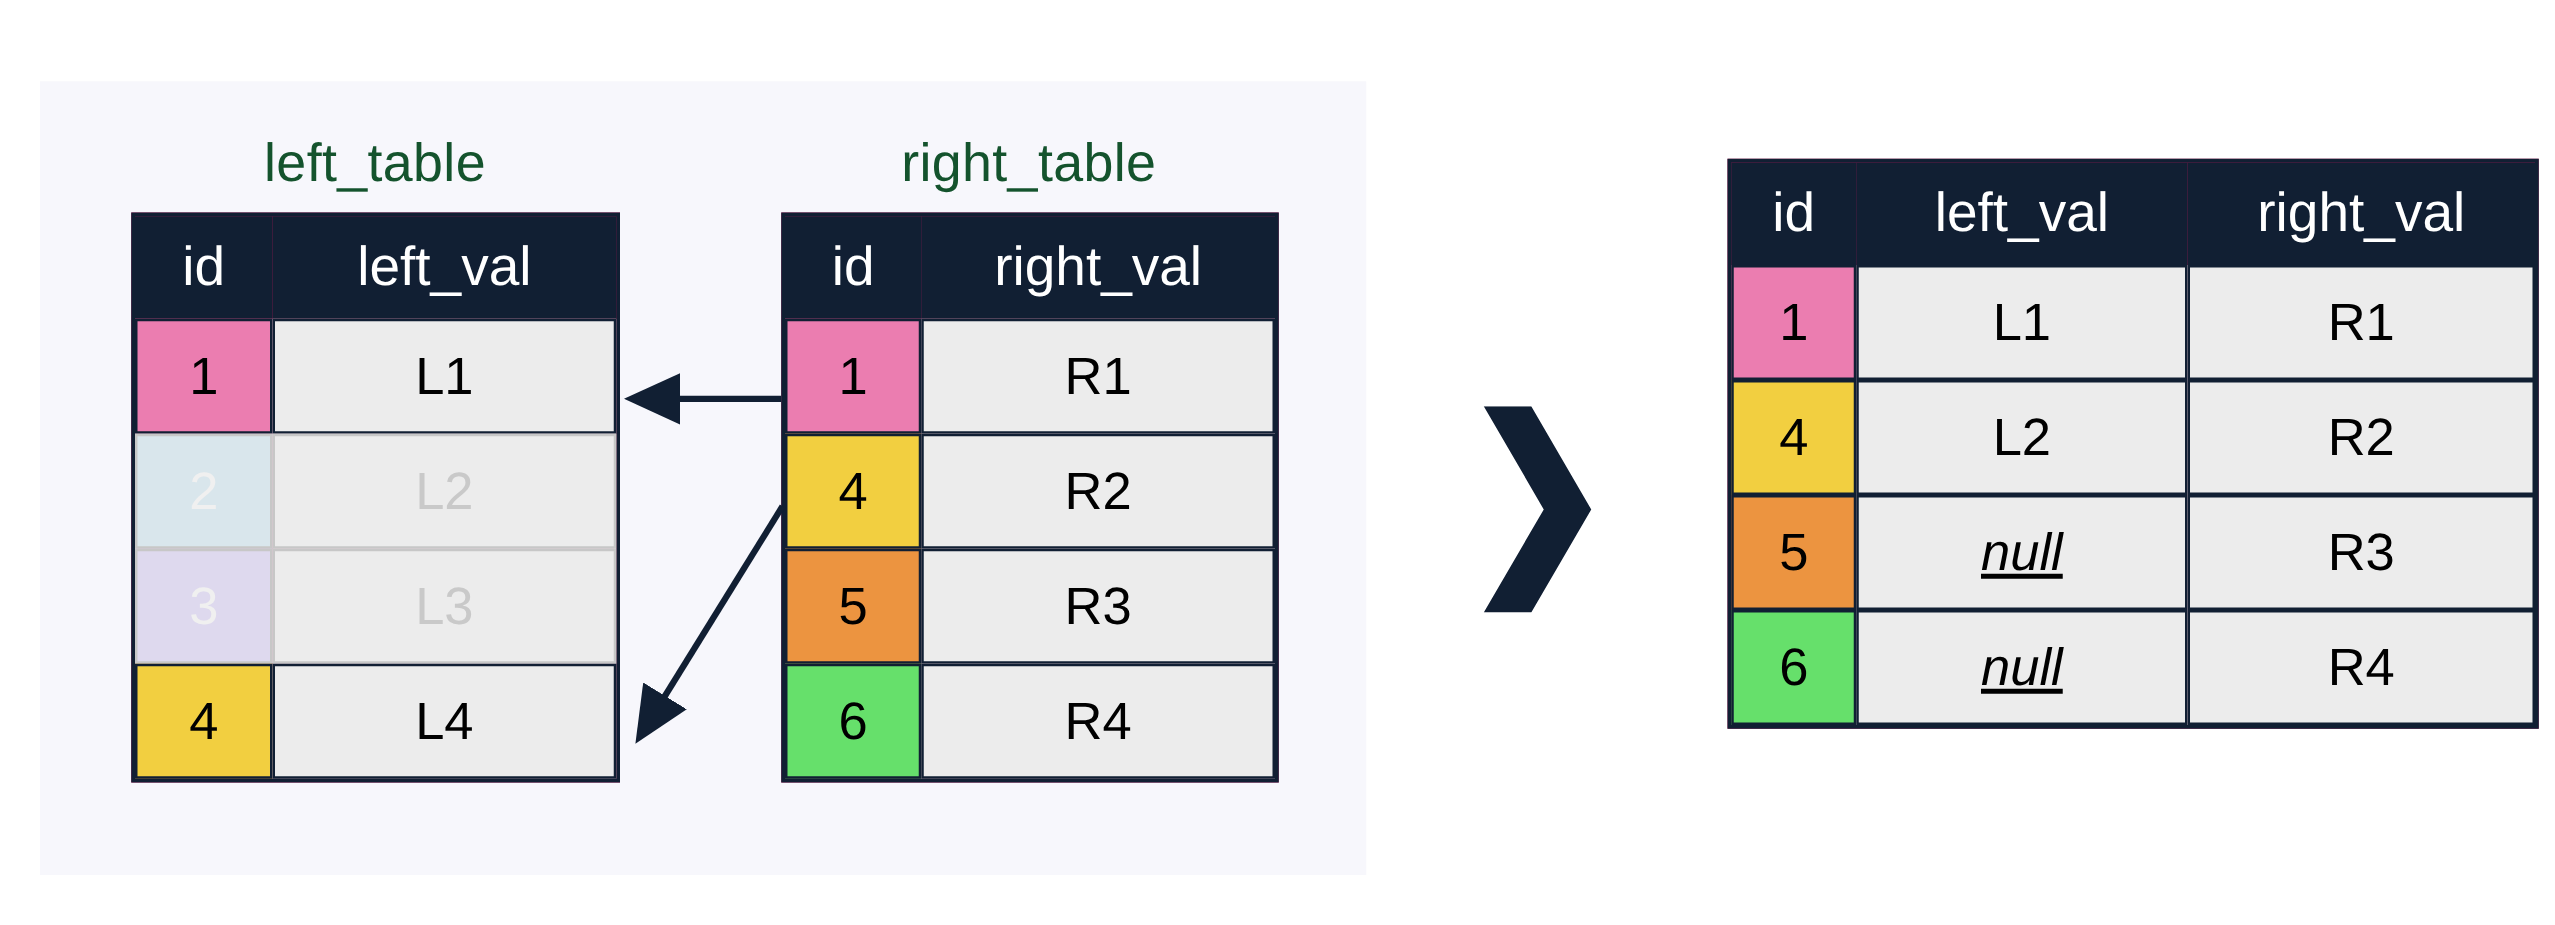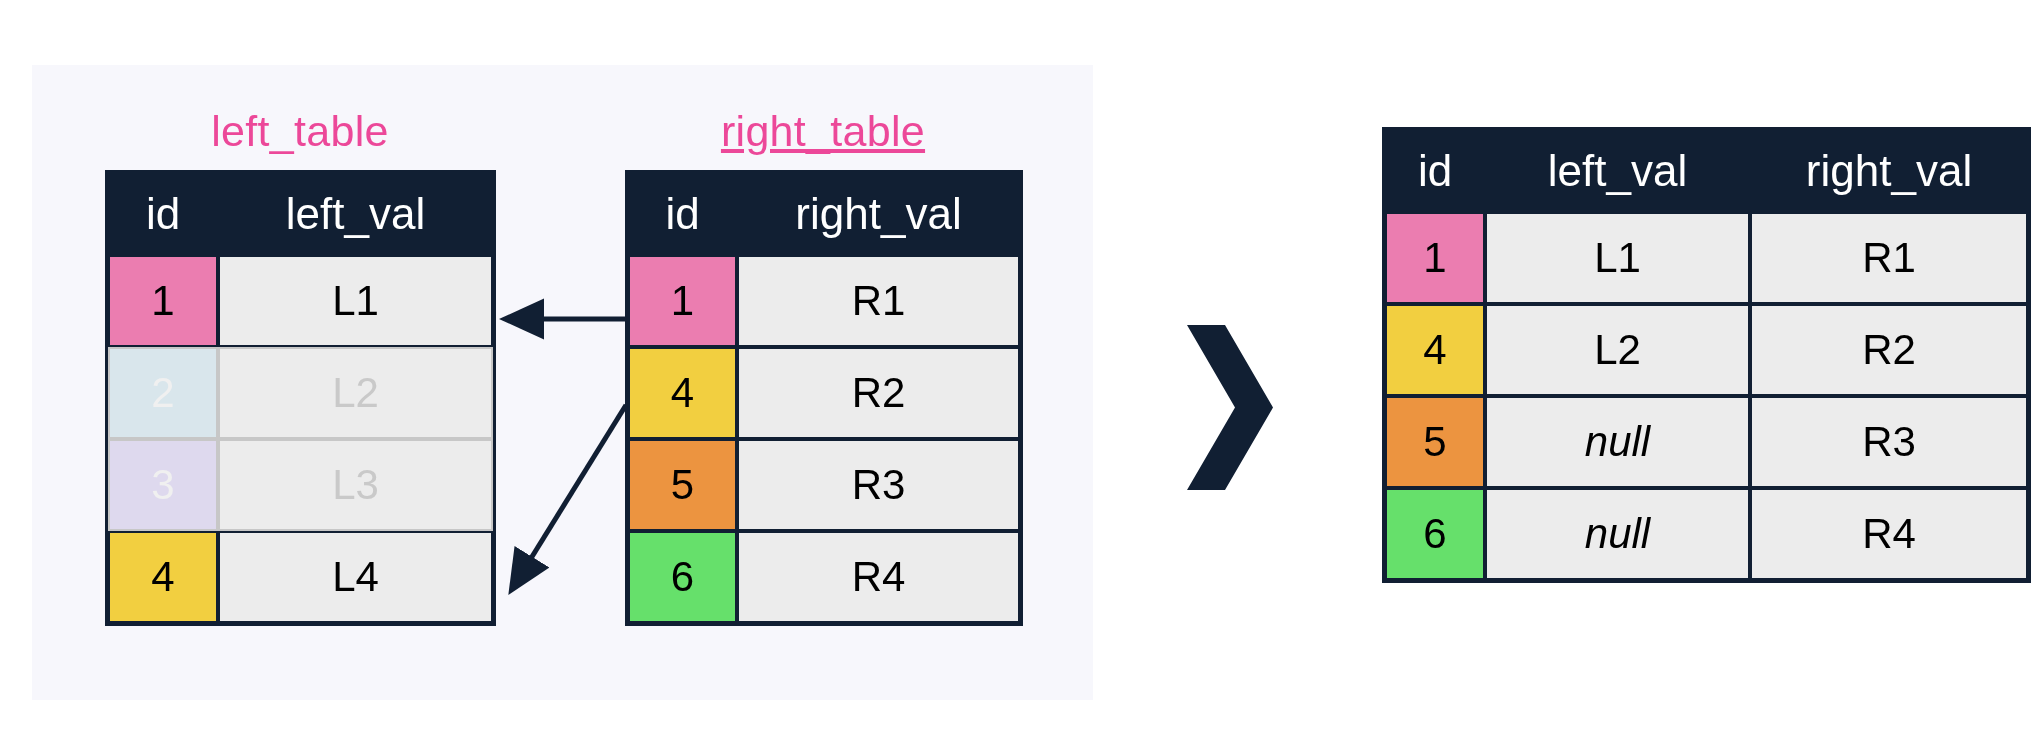--- a/index.html
+++ b/index.html
@@ -24,21 +24,21 @@
     width: 1061px;
     height: 635px;
     background: #f7f7fc;
   }
 
   
   .tbl-wrap { position: absolute; }
 
   .tbl-title {
     font-size: 43px;
-    color: #ec4899;
+    color: #14532d;
     text-align: center;
     line-height: 1;
     white-space: nowrap;
     letter-spacing: 0.3px;
   }
 
   table.jt {
     border-collapse: separate;
     border-spacing: 0;
     table-layout: fixed;
@@ -83,29 +83,30 @@
   tr.faded td {
     border-color: #c7c7c7;
     color: #c9c9c9;
   }
   tr.faded td.idcell {
     color: #f0f0f0;
   }
 
   td.nullval {
     font-style: italic;
+    text-decoration: underline;
   }
 
   
   #left-table-wrap  { left: 105px;  top: 110px; }
   #right-table-wrap { left: 625px;  top: 110px; }
   #result-wrap      { left: 1382px; top: 110px; }
 
   #left-table-wrap  .tbl-title { width: 390px; }
-  #right-table-wrap .tbl-title { width: 396px; text-decoration: underline; }
+  #right-table-wrap .tbl-title { width: 396px; }
   #result-wrap      .tbl-title { width: 650px; }
 
   .col-id   { width: 110px; }
   .col-lval { width: 275px; }
   .col-rval { width: 283px; }
   .col-rid  { width: 109px; }
   .col-res-id   { width: 100px; }
   .col-res-lval { width: 265px; }
   .col-res-rval { width: 278px; }
 

